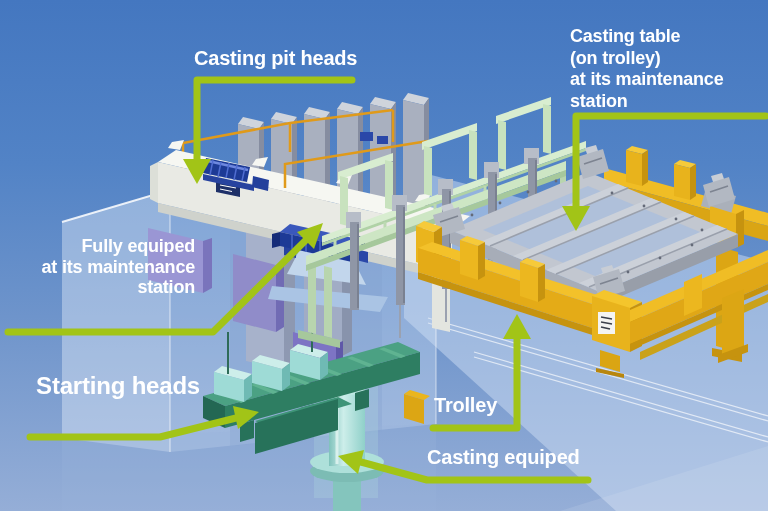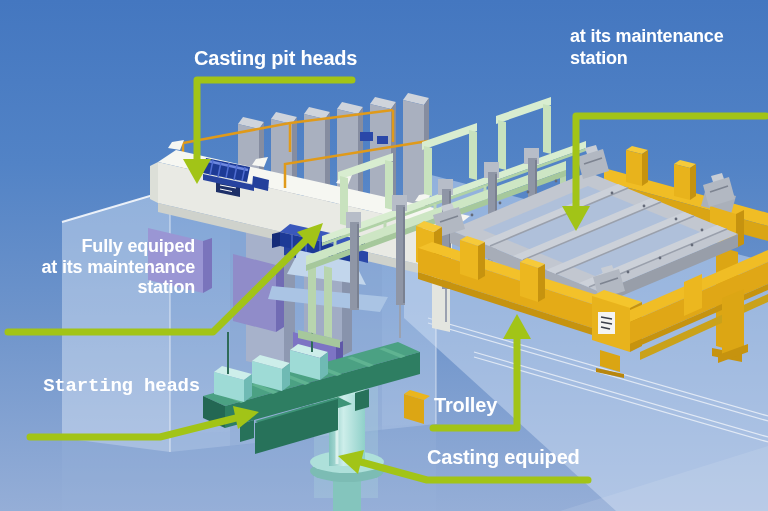--- a/index.html
+++ b/index.html
@@ -12,21 +12,21 @@
   #stage{position:absolute;left:0;top:0;width:768px;height:511px;}
   svg{position:absolute;left:0;top:0;}
   .callout{
     position:absolute;color:var(--text,#ffffff);font-weight:bold;
     letter-spacing:-0.2px;white-space:nowrap;
   }
   .callout span{display:block;}
   #c-pit-head{left:194px;top:47px;font-size:20px;}
   #c-table{left:570px;top:26px;font-size:18px;line-height:21.5px;}
   #c-trough{right:573px;top:236px;font-size:18px;line-height:20.5px;text-align:right;margin-left:18px;}
-  #c-heads{right:568px;top:375px;font-size:19px;line-height:22px;text-align:right;font-family:Liberation Mono, monospace;}
+  #c-heads{right:568px;top:375px;font-size:24px;line-height:22px;text-align:right;}
   #c-trolley{left:434px;top:394px;font-size:20px;}
   #c-cylinder{left:427px;top:446px;font-size:20px;}
   .arrow-shaft{fill:none;stroke:var(--green,#a2c417);stroke-width:7;stroke-linejoin:round;stroke-linecap:round;}
   .arrow-head{fill:var(--green,#a2c417);}
 </style>
 </head>
 <body>
 
 <div id="stage">
 
@@ -433,20 +433,22 @@
       <path class="arrow-shaft" d="M588,480 L427,480 L361,462"></path>
       <polygon class="arrow-head" points="338,456 364,450 358,474"></polygon>
     </g>
   </g>
 </svg>
 
 <div class="callout" id="c-pit-head">
   <span>Casting pit heads</span>
 </div>
 <div class="callout" id="c-table">
+  <span>Casting table</span>
+  <span>(on trolley)</span>
   <span>at its maintenance</span>
   <span>station</span>
 </div>
 <div class="callout" id="c-trough">
   <span>Fully equiped</span>
   <span>at its maintenance</span>
   <span>station</span>
 </div>
 <div class="callout" id="c-heads">
   <span>Starting heads</span>

